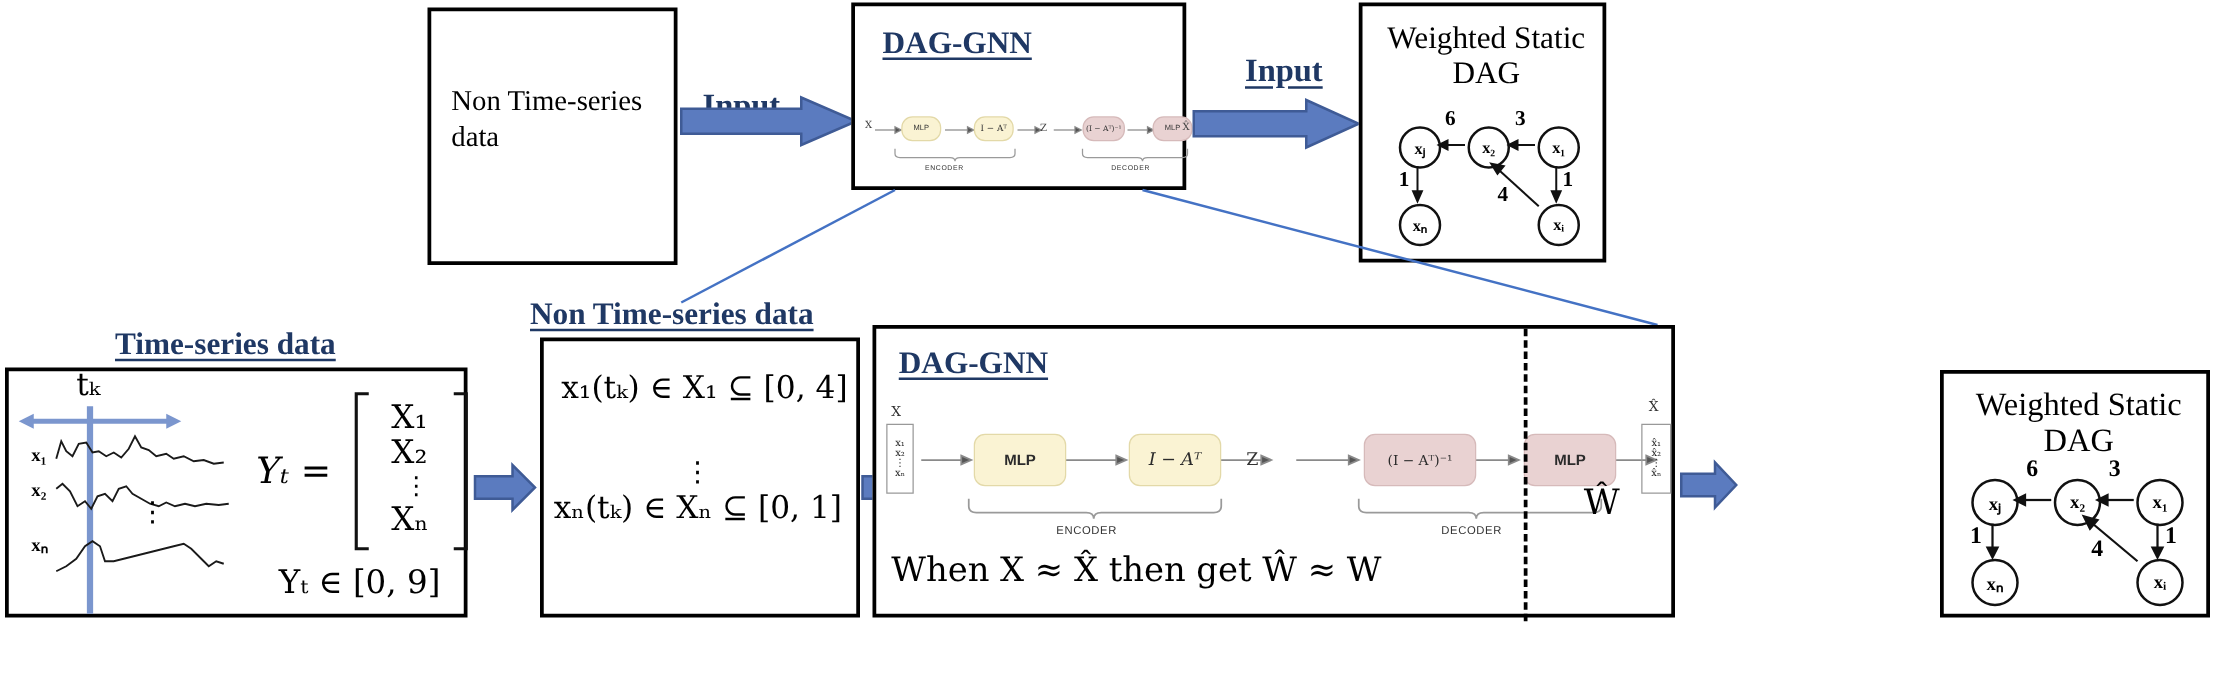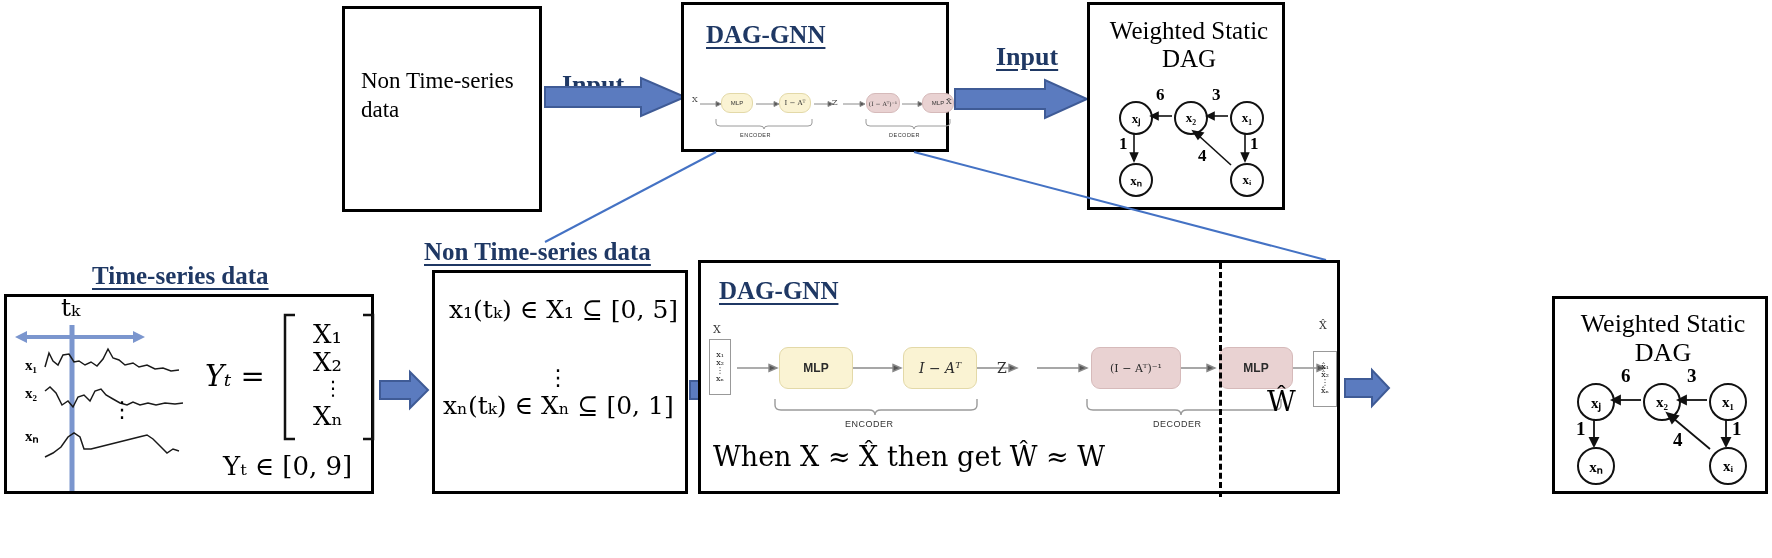--- a/index.html
+++ b/index.html
@@ -160,21 +160,21 @@
 
   <div class="eqline" style="left:216px;top:154px;font-size:26px;">Yₜ ∈ [0, 9]</div>
 </div>
 
 <svg style="left:380px;top:372px;width:48px;height:36px;" viewBox="0 0 48 36">
   <polygon points="0,9 30,9 30,0 48,18 30,36 30,27 0,27" fill="#5B7BBF" stroke="#3F5B96" stroke-width="2"></polygon>
 </svg>
 
 <div class="hdr" style="left:424px;top:238px;font-size:25px;">Non Time-series data</div>
 <div class="box" style="left:432px;top:270px;width:256px;height:224px;">
-  <div class="eqline" style="left:14px;top:22px;font-size:25px;">x₁(tₖ) ∈ X₁ ⊆ [0, 5]</div>
+  <div class="eqline" style="left:14px;top:22px;font-size:25px;">x₁(tₖ) ∈ X₁ ⊆ [0, 4]</div>
   <div class="eqline" style="left:112px;top:92px;font-size:22px;">⋮</div>
   <div class="eqline" style="left:8px;top:118px;font-size:25px;">xₙ(tₖ) ∈ Xₙ ⊆ [0, 1]</div>
 </div>
 
 <svg style="left:690px;top:372px;width:44px;height:36px;" viewBox="0 0 44 36">
   <polygon points="0,9 27,9 27,0 44,18 27,36 27,27 0,27" fill="#5B7BBF" stroke="#3F5B96" stroke-width="2"></polygon>
 </svg>
 
 <div class="box" style="left:698px;top:260px;width:642px;height:234px;">
   <div class="hdr" style="left:18px;top:14px;font-size:25px;">DAG-GNN</div>
@@ -210,21 +210,21 @@
        font-size:14px;font-style:italic;font-family:'DejaVu Serif',serif;color:#2b2b2b;">I − Aᵀ</div>
 
   <div class="eqline" style="left:296px;top:97px;font-size:14px;color:#333;">Z</div>
 
   <div class="pipebox dec" style="left:390px;top:84px;width:90px;height:42px;
        font-size:11px;font-family:'DejaVu Serif',serif;color:#2b2b2b;">(I − Aᵀ)⁻¹</div>
   <div class="pipebox dec" style="left:518px;top:84px;width:74px;height:42px;
        font-size:12px;font-weight:bold;font-family:'Liberation Sans',sans-serif;color:#2b2b2b;">MLP</div>
 
   <div class="eqline" style="left:618px;top:56px;font-size:11px;color:#333;">X̂</div>
-  <div class="vecbox" style="left:612px;top:88px;width:24px;height:56px;font-size:8px;">
+  <div class="vecbox" style="left:612px;top:76px;width:24px;height:56px;font-size:8px;">
     <span>x̂₁</span>
     <span>x̂₂</span>
     <span>⋮</span>
     <span>x̂ₙ</span>
   </div>
 
   <svg style="left:70px;top:134px;width:540px;height:20px;" viewBox="0 0 540 20">
     <path d="M4,2 L4,8 Q4,13 10,13 L98,13 Q104,13 104,18 Q104,13 110,13 L200,13 Q206,13 206,8 L206,2" fill="none" stroke="#9a9a9a" stroke-width="1.4"></path>
     <path d="M316,2 L316,8 Q316,13 322,13 L404,13 Q410,13 410,18 Q410,13 416,13 L504,13 Q510,13 510,8 L510,2" fill="none" stroke="#9a9a9a" stroke-width="1.4"></path>
   </svg>

